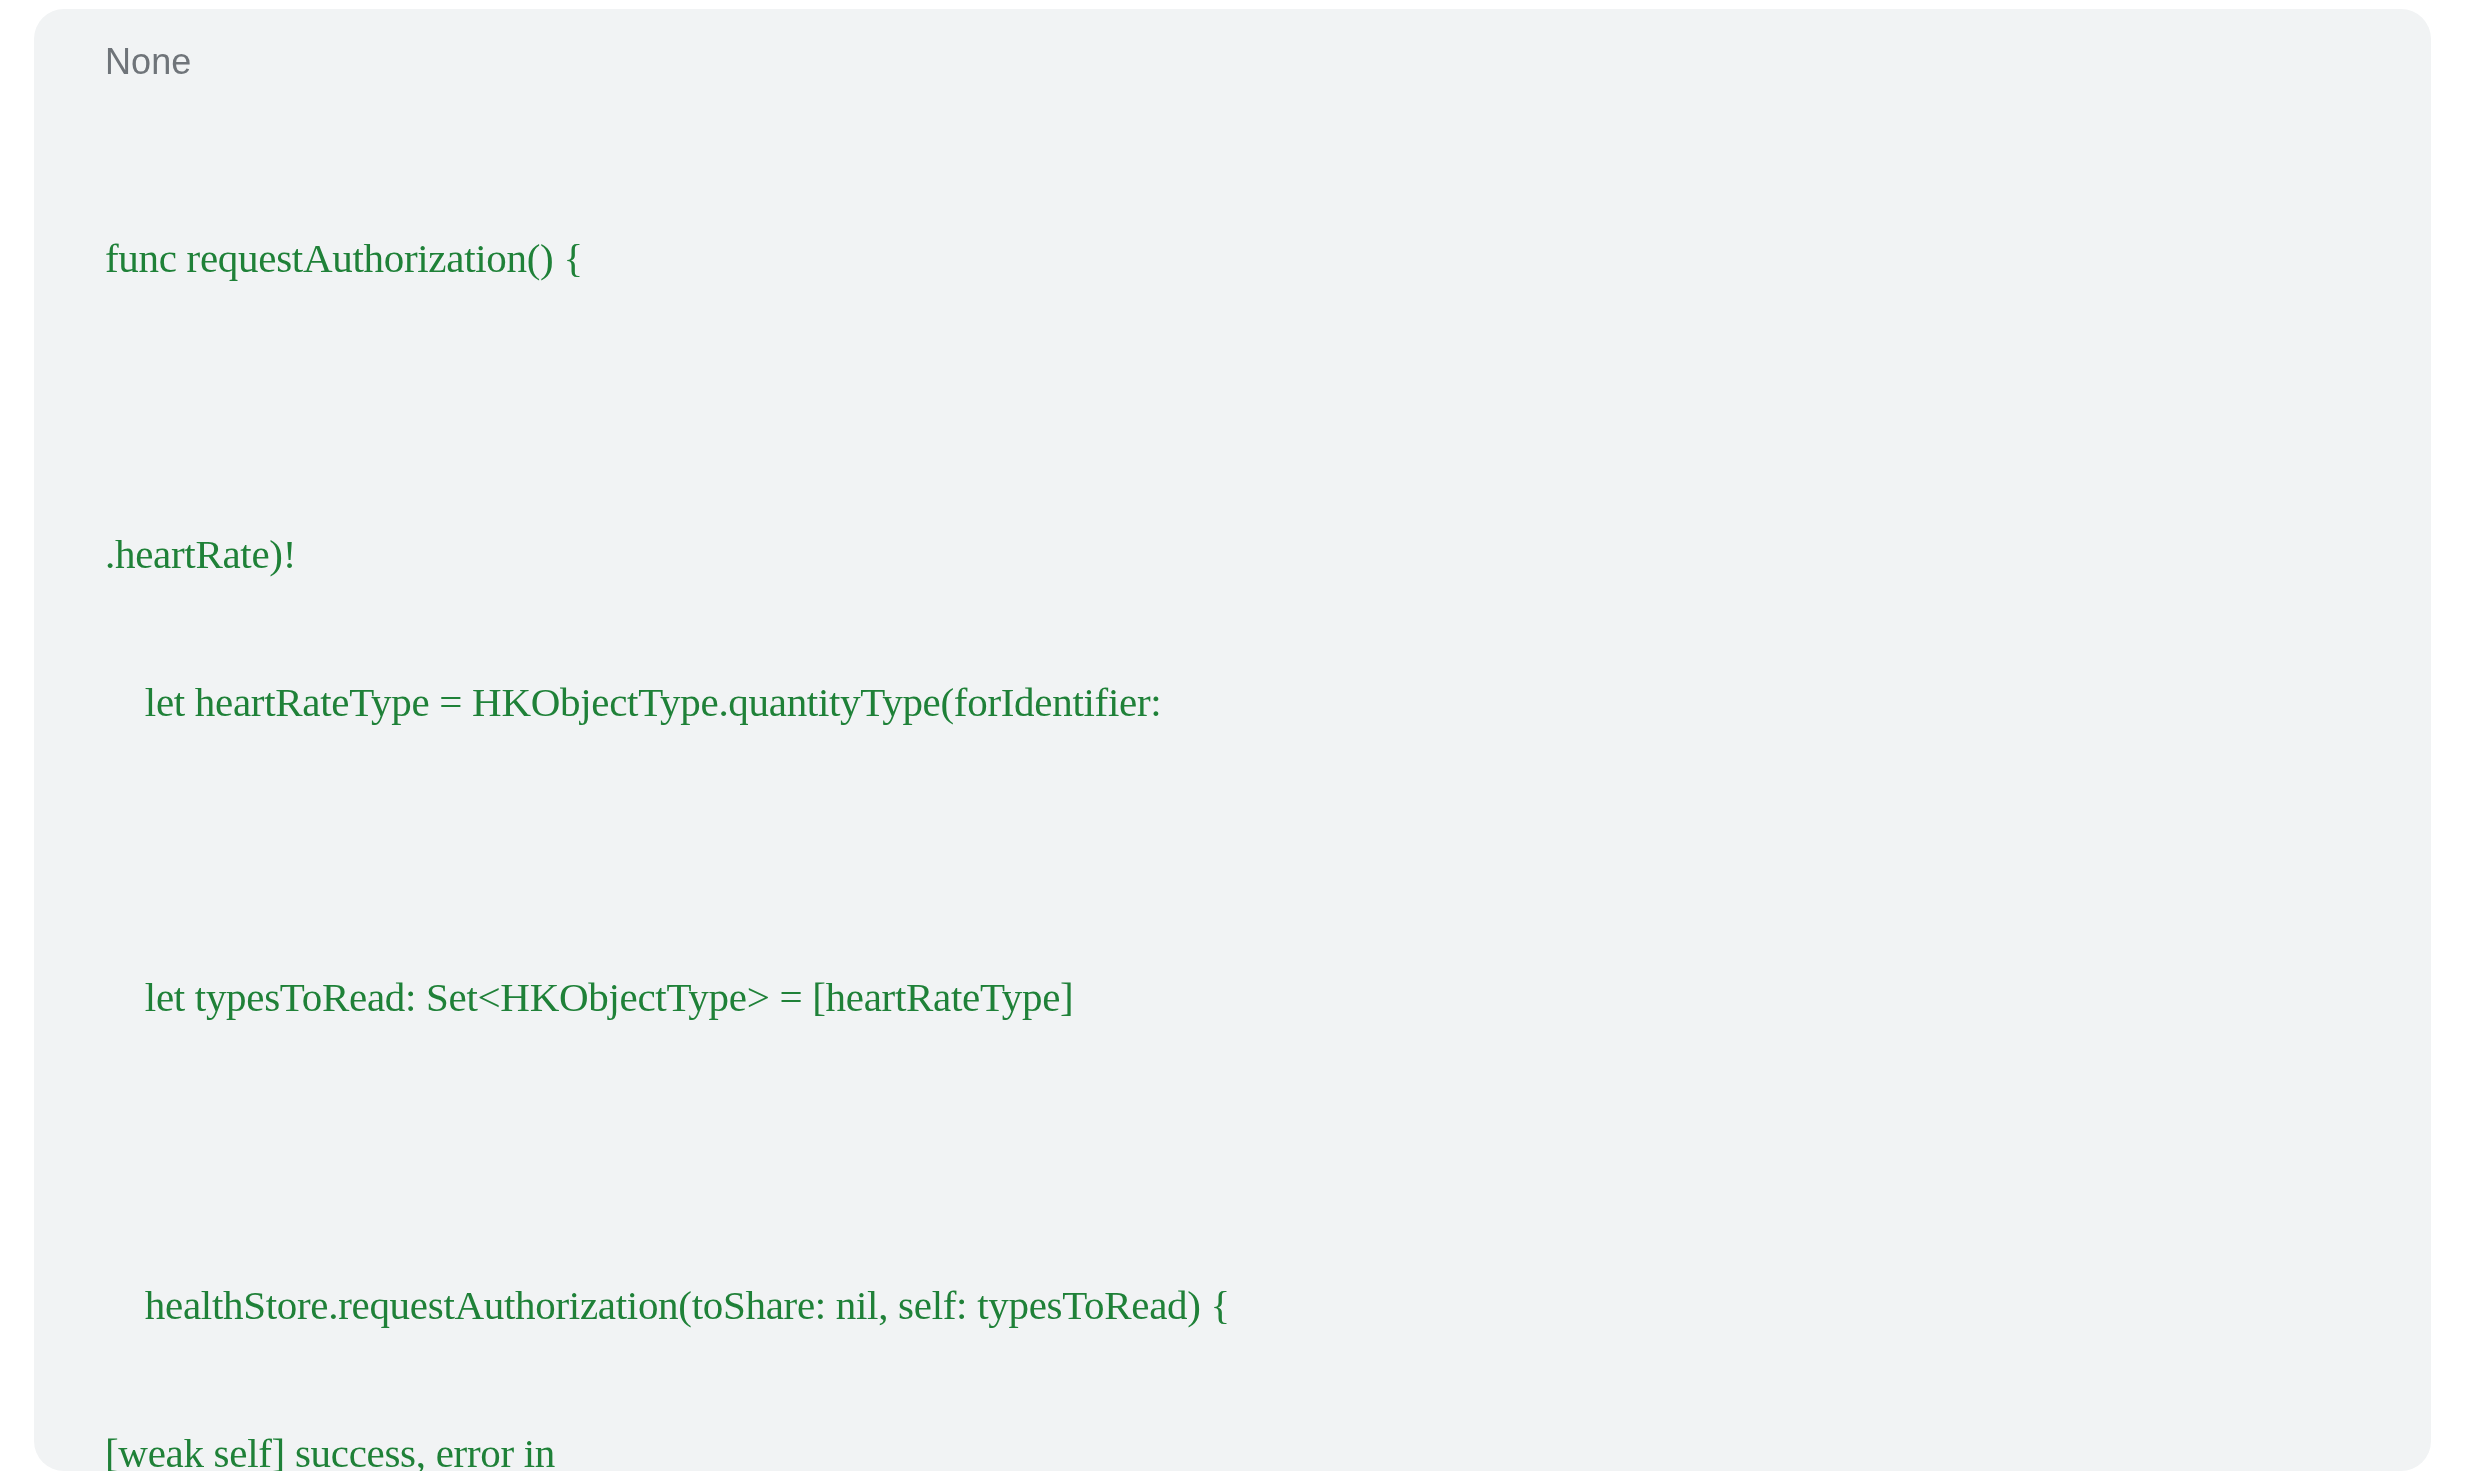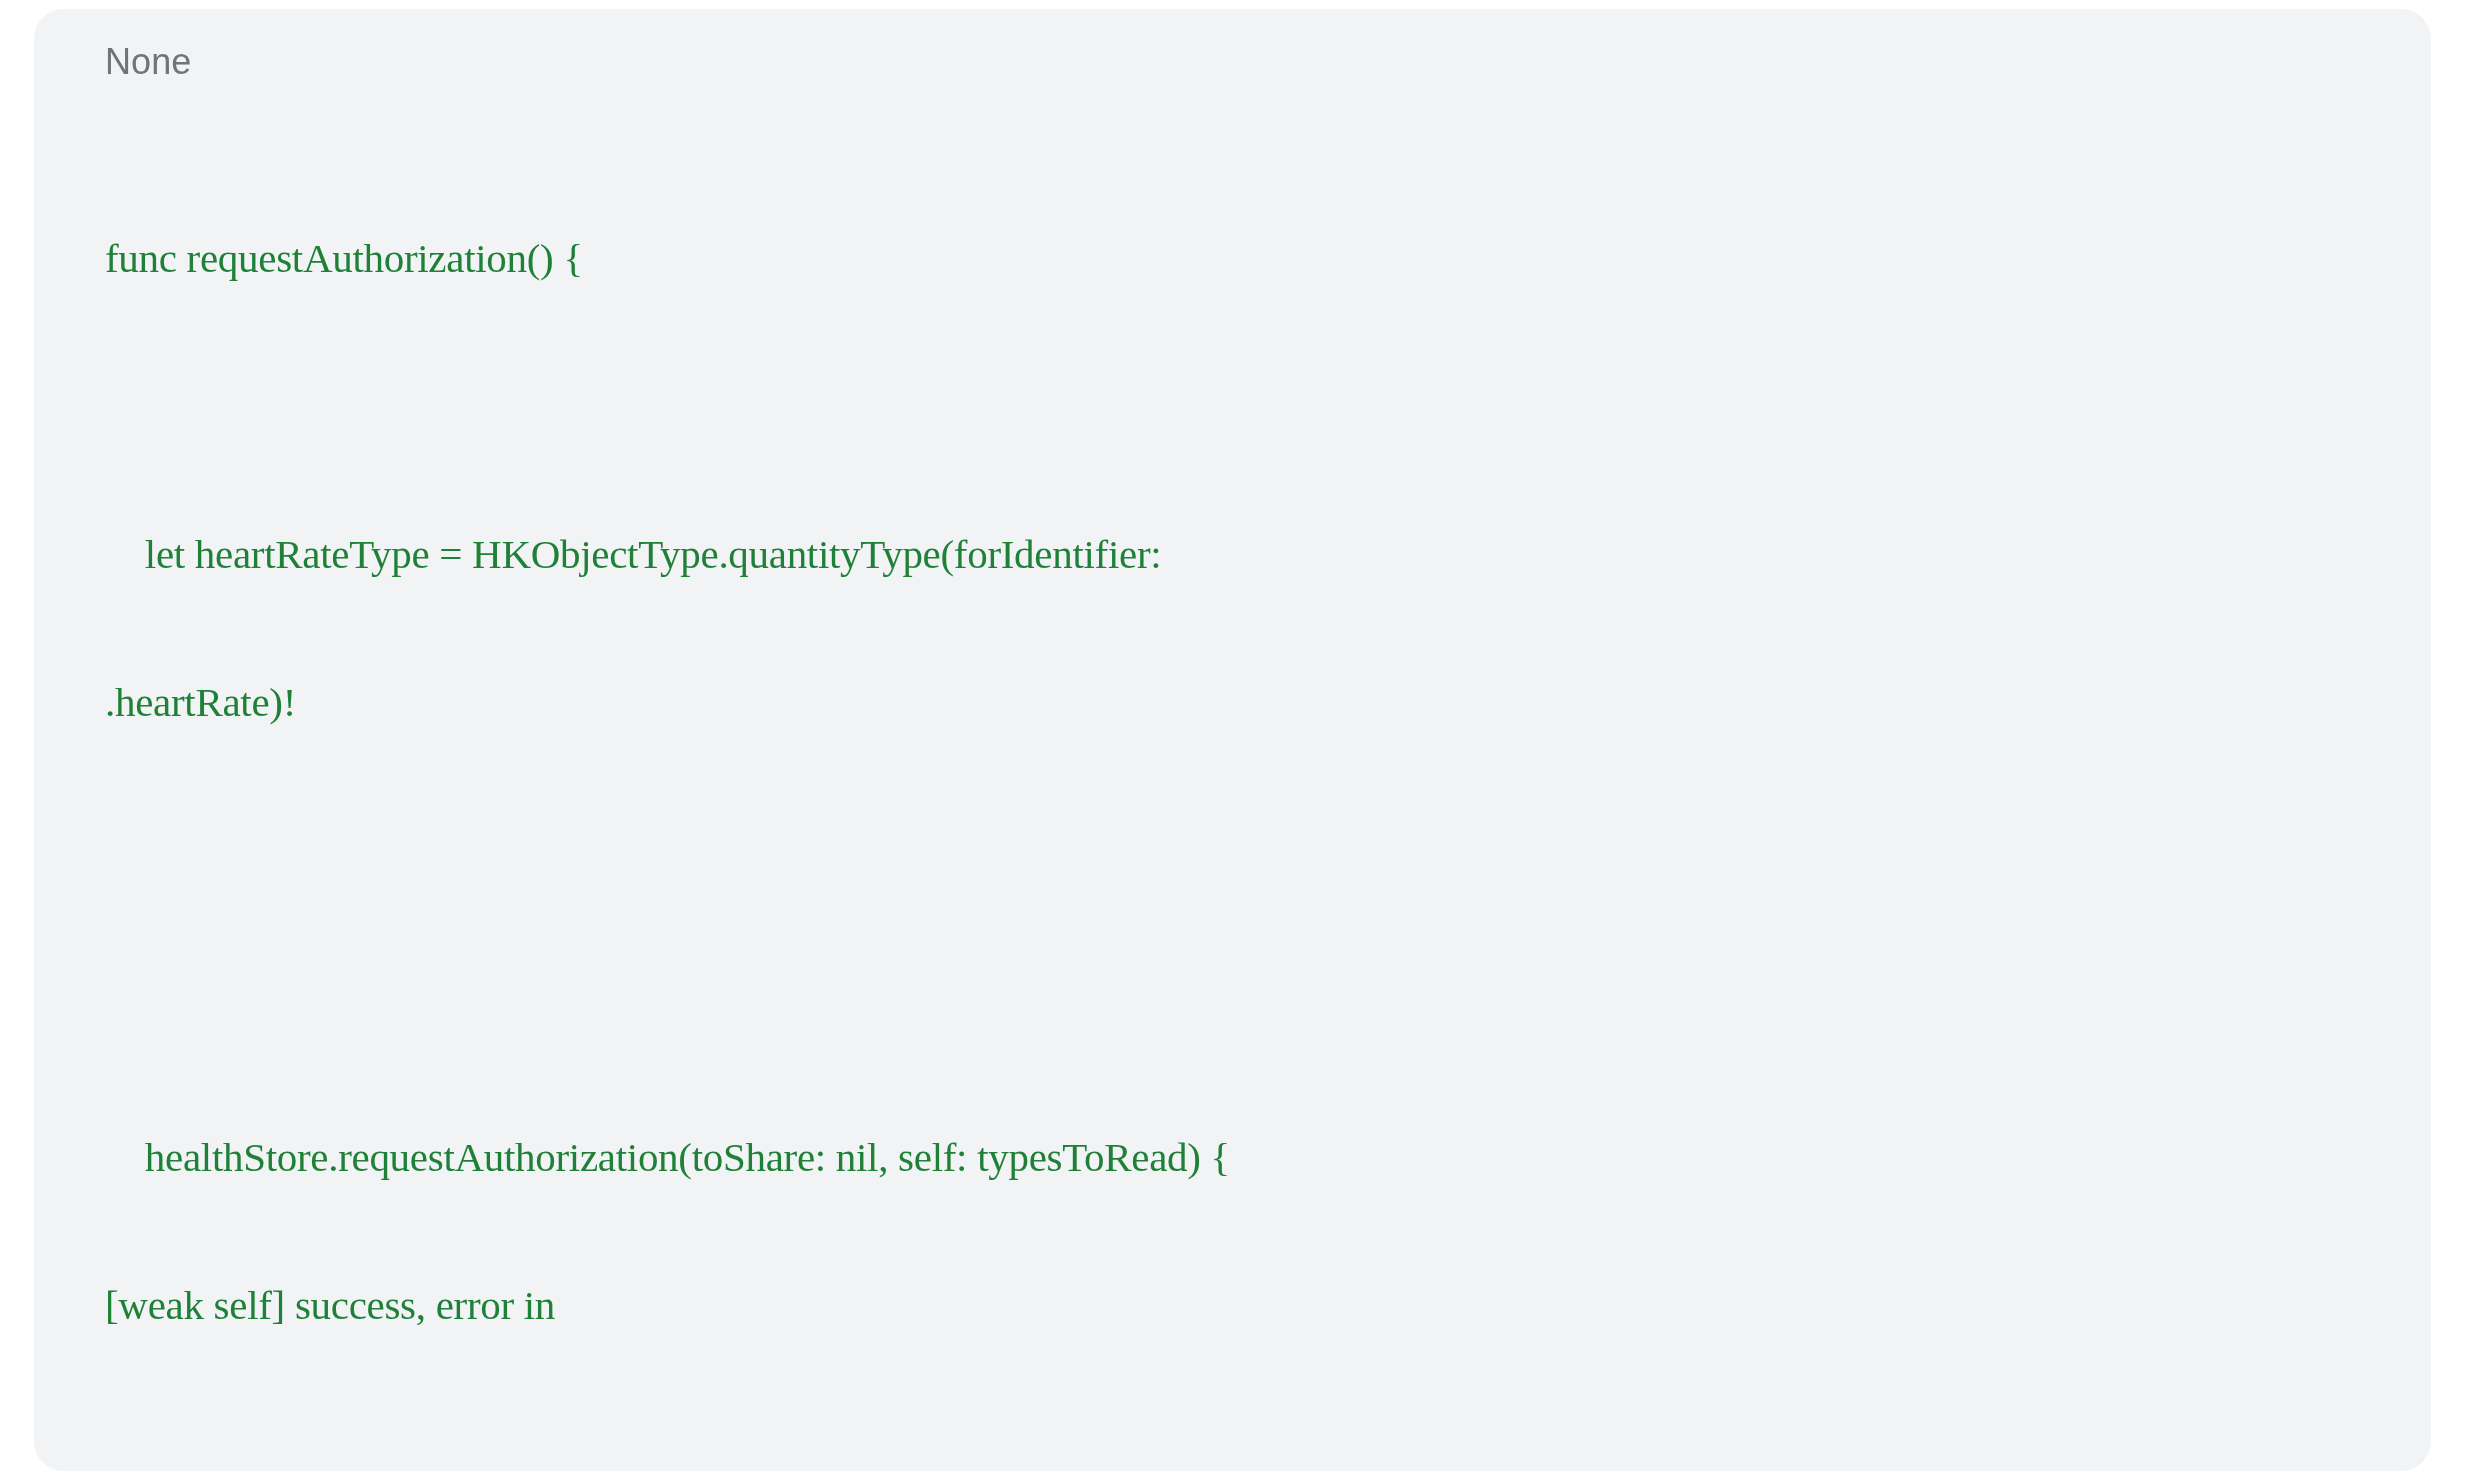--- a/index.html
+++ b/index.html
@@ -75,24 +75,25 @@
 
   <div class="code-card">
 
     <div class="lang-label">None</div>
 
     <div class="code-body">
 
       <span class="code-line ln-h">func requestAuthorization() {</span>
       <span class="code-line gap-sm"></span>
 
+      <span class="code-line ln-wrap">.heartRate)!</span>
       <span class="code-line ln-h">    let heartRateType = HKObjectType.quantityType(forIdentifier:</span>
-      <span class="code-line ln-wrap">.heartRate)!</span>
       <span class="code-line gap-sm"></span>
 
+      <span class="code-line ln-h">    let typesToRead: Set&lt;HKObjectType&gt; = [heartRateType]</span>
       <span class="code-line gap-md"></span>
 
       <span class="code-line ln-h">    healthStore.requestAuthorization(toShare: nil, self: typesToRead) {</span>
       <span class="code-line ln-wrap">[weak self] success, error in</span>
       
 
       
       
 
       

